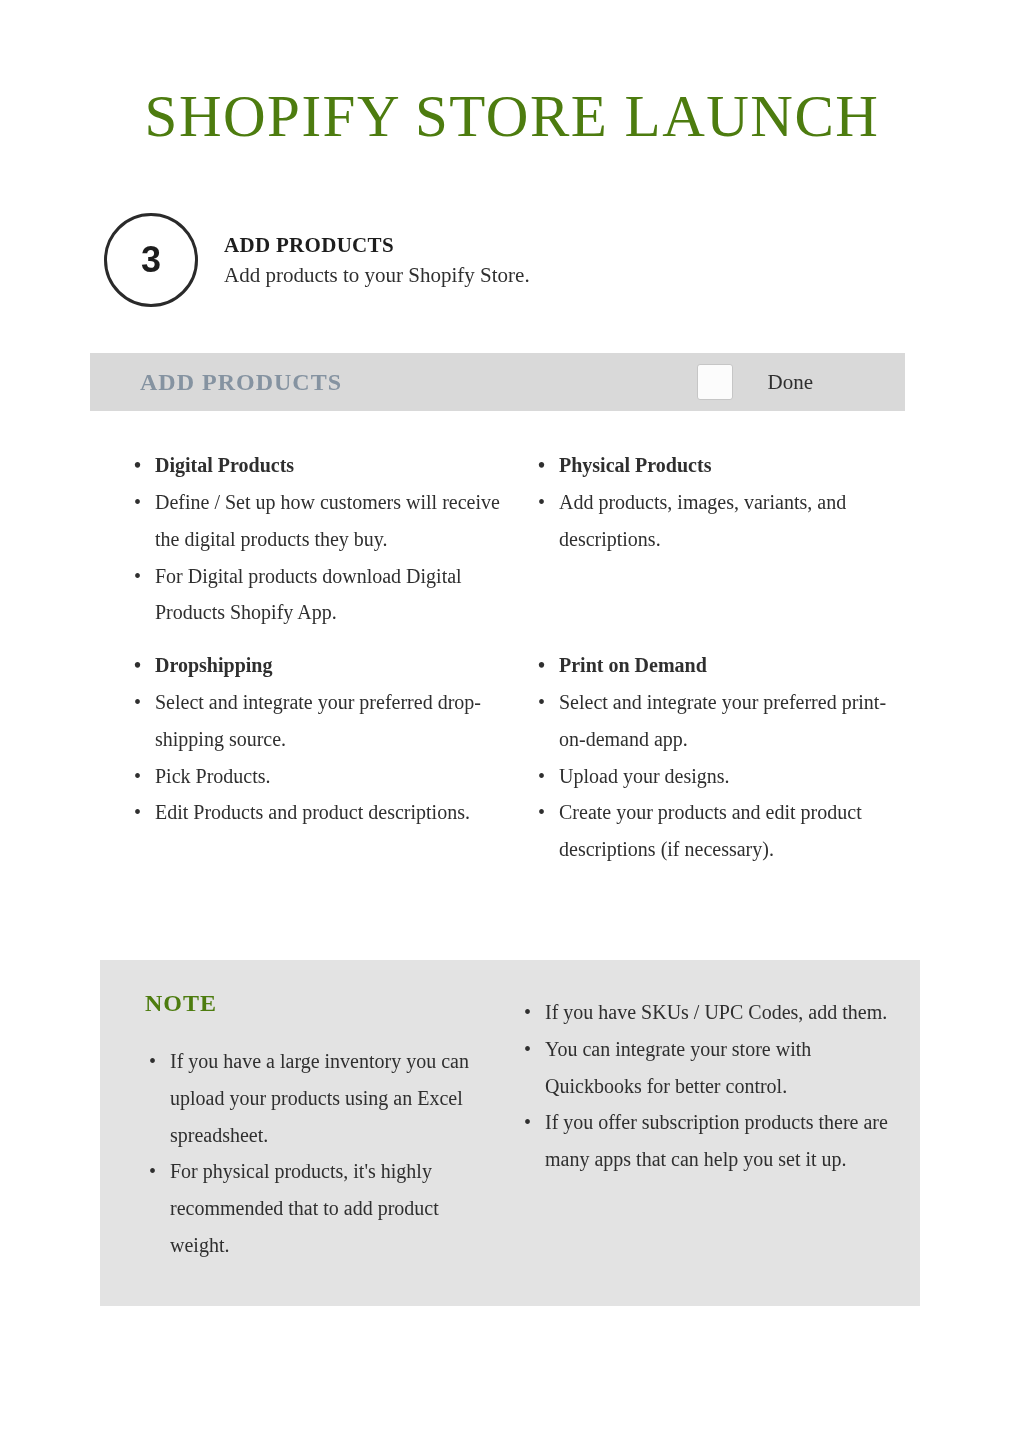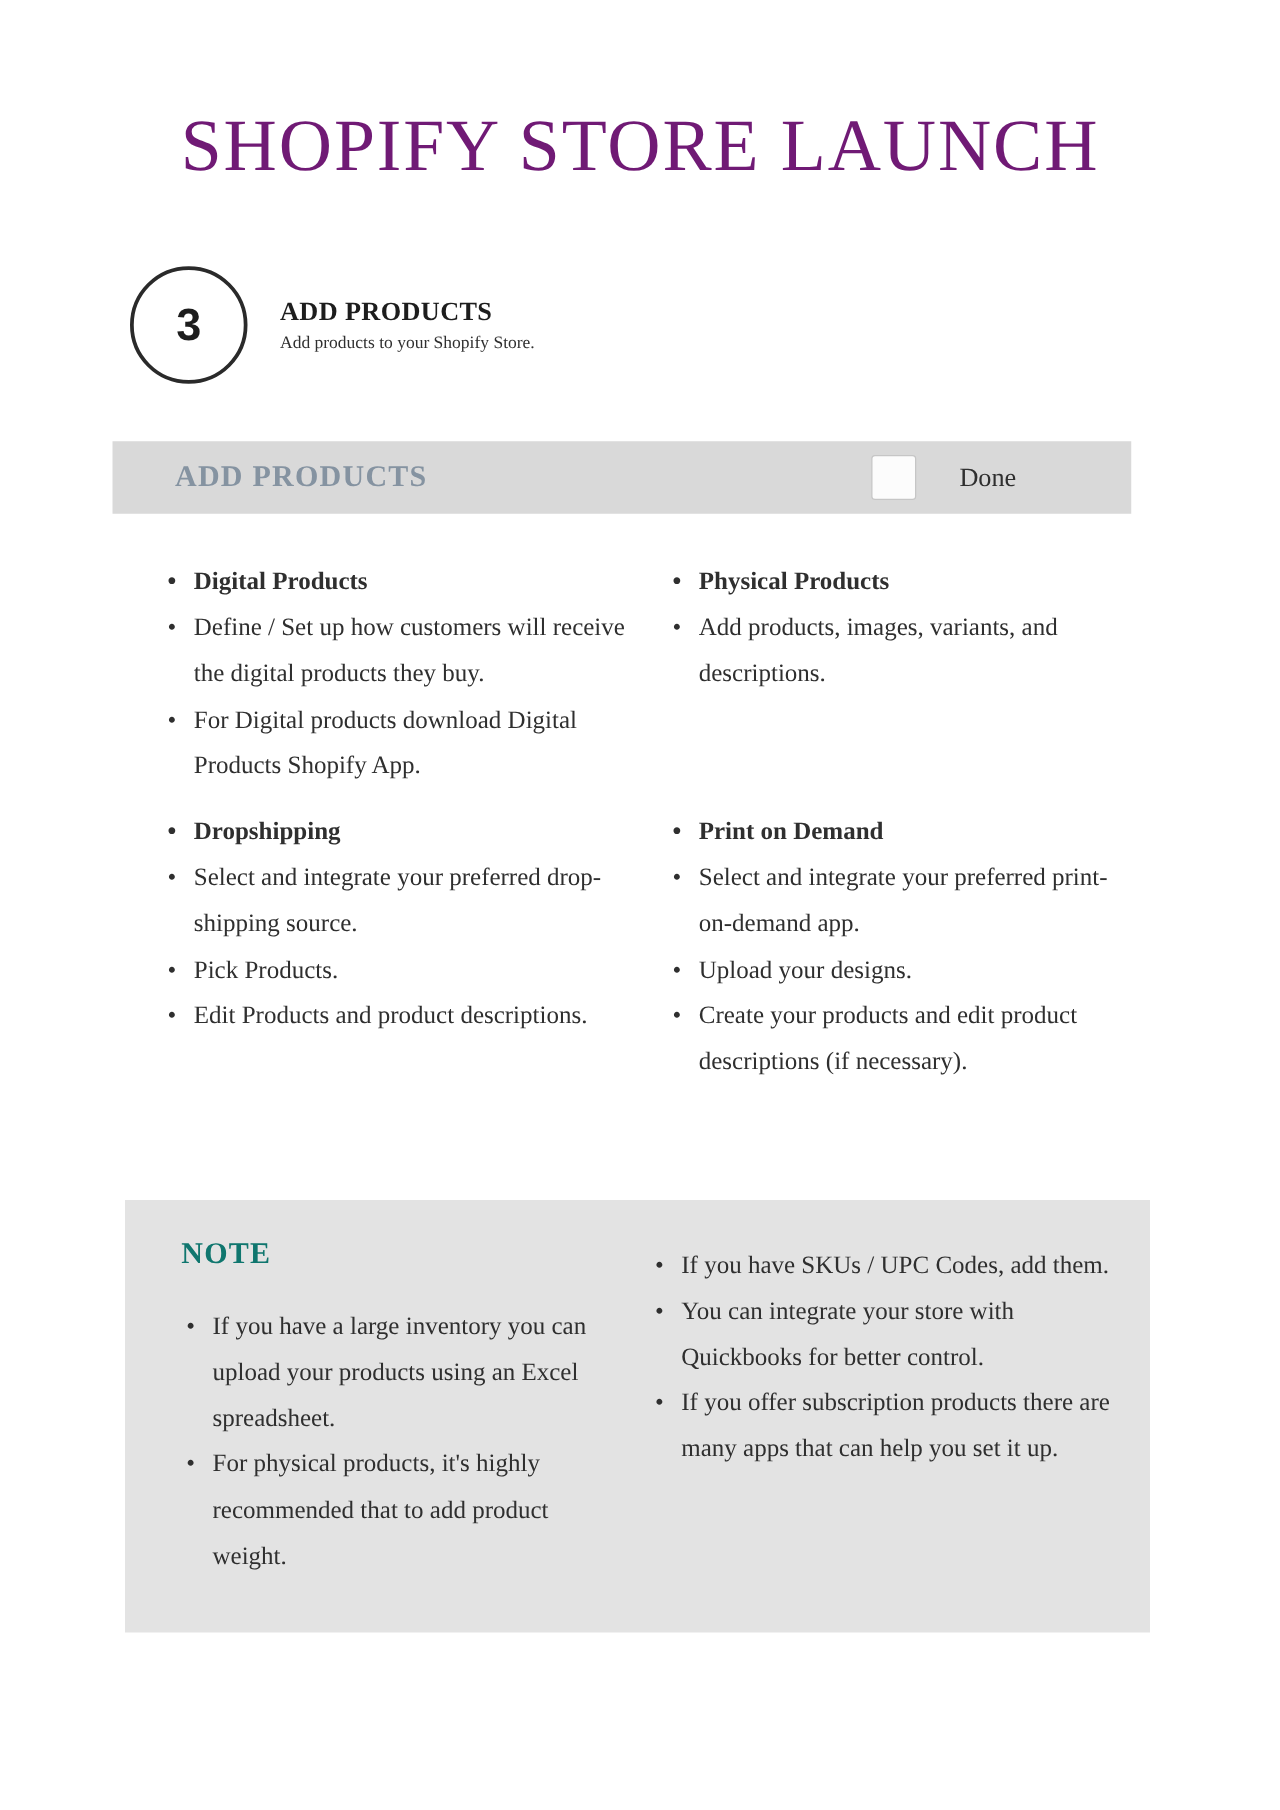--- a/index.html
+++ b/index.html
@@ -12,21 +12,21 @@
     color: #2f2f2f;
     position: relative;
     overflow: hidden;
   }
 
   .page-title {
     margin-top: 70px;
     text-align: center;
     font-size: 59px;
     line-height: 1.58;
-    color: #701a75;
+    color: #4d7c0f;
     letter-spacing: 1.5px;
     font-weight: 500;
   }
 
   .step-row {
     display: flex;
     align-items: center;
     margin: 50px 0 0 104px;
   }
   .step-circle {
@@ -45,21 +45,21 @@
     background: #ffffff;
   }
   .step-text { margin-left: 26px; }
   .step-heading {
     font-weight: bold;
     font-size: 21px;
     color: #1d1d1d;
     letter-spacing: 0.3px;
   }
   .step-sub {
-    font-size: 14px;
+    font-size: 21px;
     margin-top: 5px;
     color: #2f2f2f;
   }
 
   .section-bar {
     margin: 46px 0 0 90px;
     width: 815px;
     height: 58px;
     background: #d9d9d9;
     display: flex;
@@ -122,21 +122,21 @@
     background: #e3e3e3;
     padding: 28px 0 42px 0;
     display: grid;
     grid-template-columns: 420px 1fr;
   }
   .note-left { padding-left: 45px; padding-right: 35px; }
   .note-right { padding-right: 20px; padding-top: 6px; }
   .note-title {
     font-size: 24px;
     font-weight: bold;
-    color: #0f766e;
+    color: #4d7c0f;
     letter-spacing: 1px;
     margin: 2px 0 26px 0;
   }
 </style>
 </head>
 <body>
 
 <div class="page-title">
   <div>SHOPIFY STORE LAUNCH</div>
 </div>

